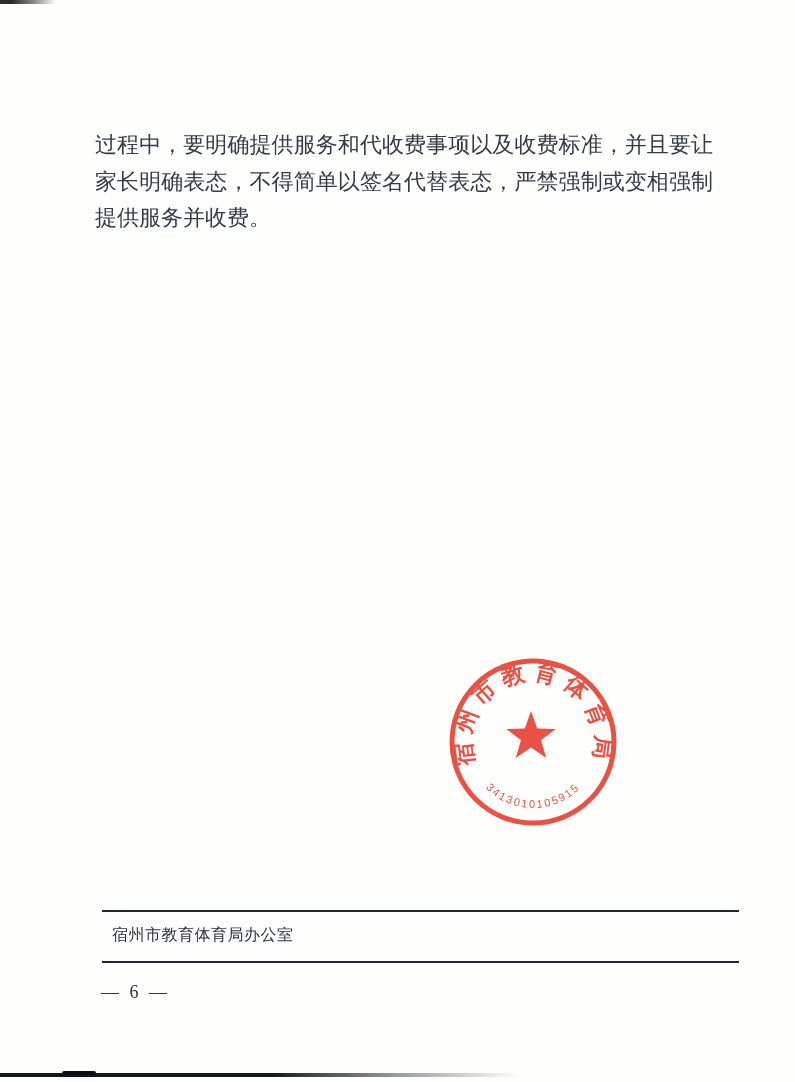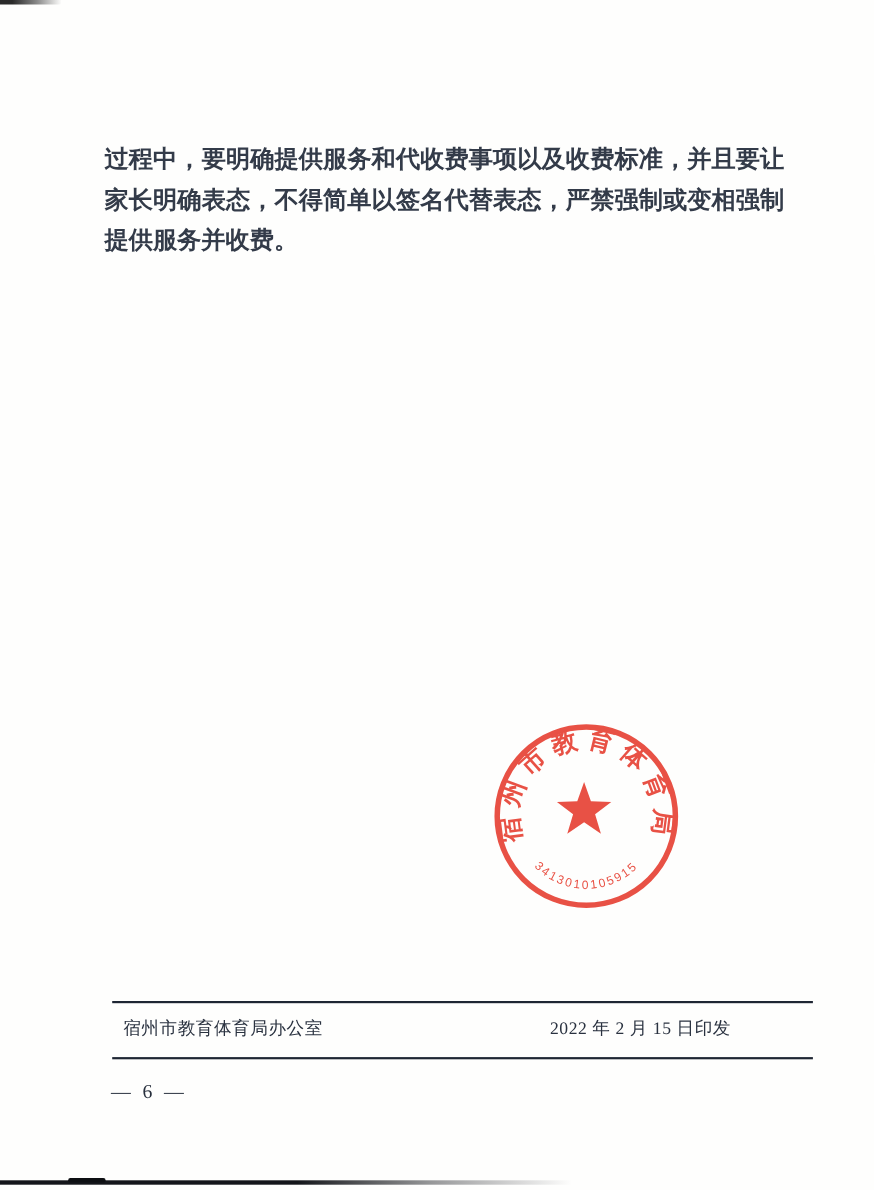--- a/index.html
+++ b/index.html
@@ -20,21 +20,20 @@
     width: 618px;
     font-size: 22px;
     line-height: 36.7px;
     color: #333b49;
     letter-spacing: 0;
   }
   .para {
     margin: 0;
     text-align: justify;
     text-justify: inter-ideograph;
-    font-weight: bold;
   }
   .para.indent { text-indent: 2em; }
 
   
   .seal {
     position: absolute;
     left: 433px;
     top: 642px;
     width: 200px;
     height: 200px;
@@ -148,18 +147,17 @@
       <textPath href="#seal-arc-top" startOffset="50%" text-anchor="middle">宿州市教育体育局</textPath>
     </text>
     <text class="seal-serial-text" fill="#e63a2c">
       <textPath href="#seal-arc-bottom" startOffset="50%" text-anchor="middle">3413010105915</textPath>
     </text>
   </svg>
 
 
   <div class="footer-rule rule-top"></div>
   <div class="footer-issuer">宿州市教育体育局办公室</div>
-  <div class="footer-printdate">2022 年 2 月 15 日印发</div>
   <div class="footer-rule rule-bottom"></div>
 
   <div class="page-number">— 6 —</div>
 
 </div>
 
 </body></html>

